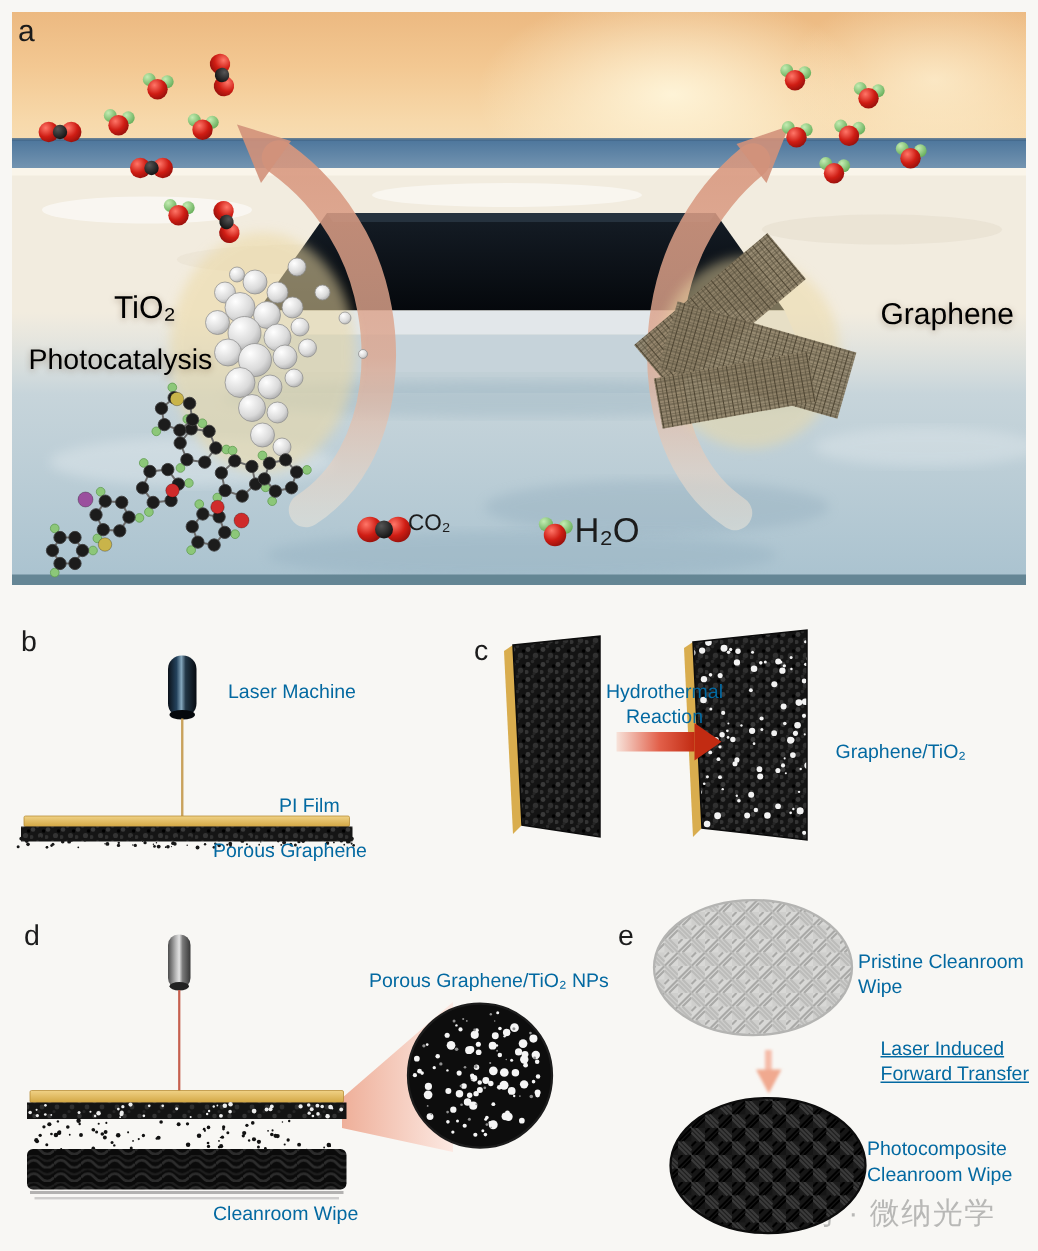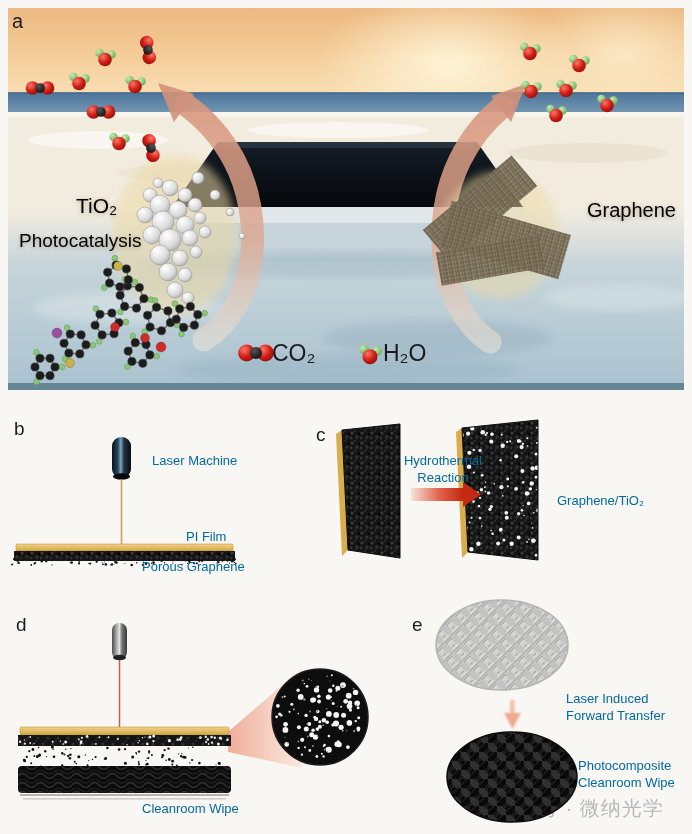--- a/index.html
+++ b/index.html
@@ -326,21 +326,21 @@
       </g>
 
     <use href="#mol-co2" transform="translate(248,345) scale(1.25)"></use>
     <use href="#mol-h2o" transform="translate(362,347) scale(1.1)"></use>
   </svg>
 
   <div class="a-dark" style="left:12px;top:10px;font-size:20px;">a</div>
   <div class="a-white" style="left:76px;top:194px;font-size:21px;">TiO₂</div>
   <div class="a-white" style="left:19px;top:230px;font-size:19px;">Photocatalysis</div>
   <div class="a-white" style="left:587px;top:199px;font-size:20px;">Graphene</div>
-  <div class="a-dark" style="left:272px;top:340px;font-size:23px;">CO₂</div>
+  <div class="a-dark" style="left:272px;top:340px;font-size:15px;">CO₂</div>
   <div class="a-dark" style="left:383px;top:340px;font-size:23px;">H₂O</div>
 
   <svg id="svgB" width="300" height="190" viewBox="0 0 300 190">
     <defs>
       <linearGradient id="cylB" x1="0" y1="0" x2="1" y2="0">
         <stop offset="0" stop-color="#0b1119"></stop>
           <stop offset="0.3" stop-color="#24425c"></stop>
         <stop offset="0.47" stop-color="#84a6bc"></stop>
           <stop offset="0.62" stop-color="#223646"></stop>
         <stop offset="1" stop-color="#070b11"></stop>
@@ -883,20 +883,21 @@
           <circle cx="323.2" cy="135.2" r="0.9" fill="#909090"></circle>
           <circle cx="293.9" cy="119.3" r="1.1" fill="#909090"></circle>
           <circle cx="324.6" cy="159.7" r="0.9" fill="#909090"></circle>
           <circle cx="310.0" cy="121.5" r="0.9" fill="#909090"></circle>
           <circle cx="327.4" cy="161.6" r="0.5" fill="#909090"></circle>
           <circle cx="356.4" cy="115.3" r="0.9" fill="#909090"></circle>
         </g>
     </g>
   </svg>
   <div class="pletter" style="left:16px;top:614px;">d</div>
+  <div class="lbl" style="left:246px;top:645px;">Porous Graphene/TiO₂ NPs</div>
   <div class="lbl" style="left:142px;top:800px;">Cleanroom Wipe</div>
 
   <div class="wm">号 · 微纳光学</div>
 
   <svg id="svgE" width="312" height="244" viewBox="0 0 312 244">
     <defs>
       <pattern id="weaveGray" width="18" height="18" patternUnits="userSpaceOnUse">
         <rect width="18" height="18" fill="#cfcfcd"></rect>
         <rect x="0" y="0" width="9" height="9" fill="#d8d8d6"></rect>
         <rect x="9" y="9" width="9" height="9" fill="#d8d8d6"></rect>
@@ -919,21 +920,25 @@
         </filter>
     </defs>
     <ellipse cx="122" cy="55" rx="66" ry="45" fill="url(#weaveGray)" stroke="#b4b4b2" stroke-width="1.5"></ellipse>
     <g filter="url(#softE)">
       <rect x="130" y="110" width="4.5" height="15" fill="#f5bca9"></rect>
       <polygon points="124,123 141,123 132.5,139" fill="#f0a98f"></polygon>
     </g>
     <ellipse cx="132" cy="187" rx="65" ry="45" fill="url(#weaveBlack)" stroke="#0c0c0c" stroke-width="1.5"></ellipse>
   </svg>
   <div class="pletter" style="left:412px;top:614px;">e</div>
-  <div class="lbl" style="left:566px;top:690px;">
+  <div class="lbl" style="left:572px;top:632px;">
+    <span>Pristine Cleanroom</span><br>
+    <span>Wipe</span>
+  </div>
+  <div class="lbl" style="left:587px;top:690px;text-decoration:underline;">
     <span>Laser Induced</span><br>
     <span>Forward Transfer</span>
   </div>
   <div class="lbl" style="left:578px;top:757px;">
     <span>Photocomposite</span><br>
     <span>Cleanroom Wipe</span>
   </div>
 
 </div>
 

